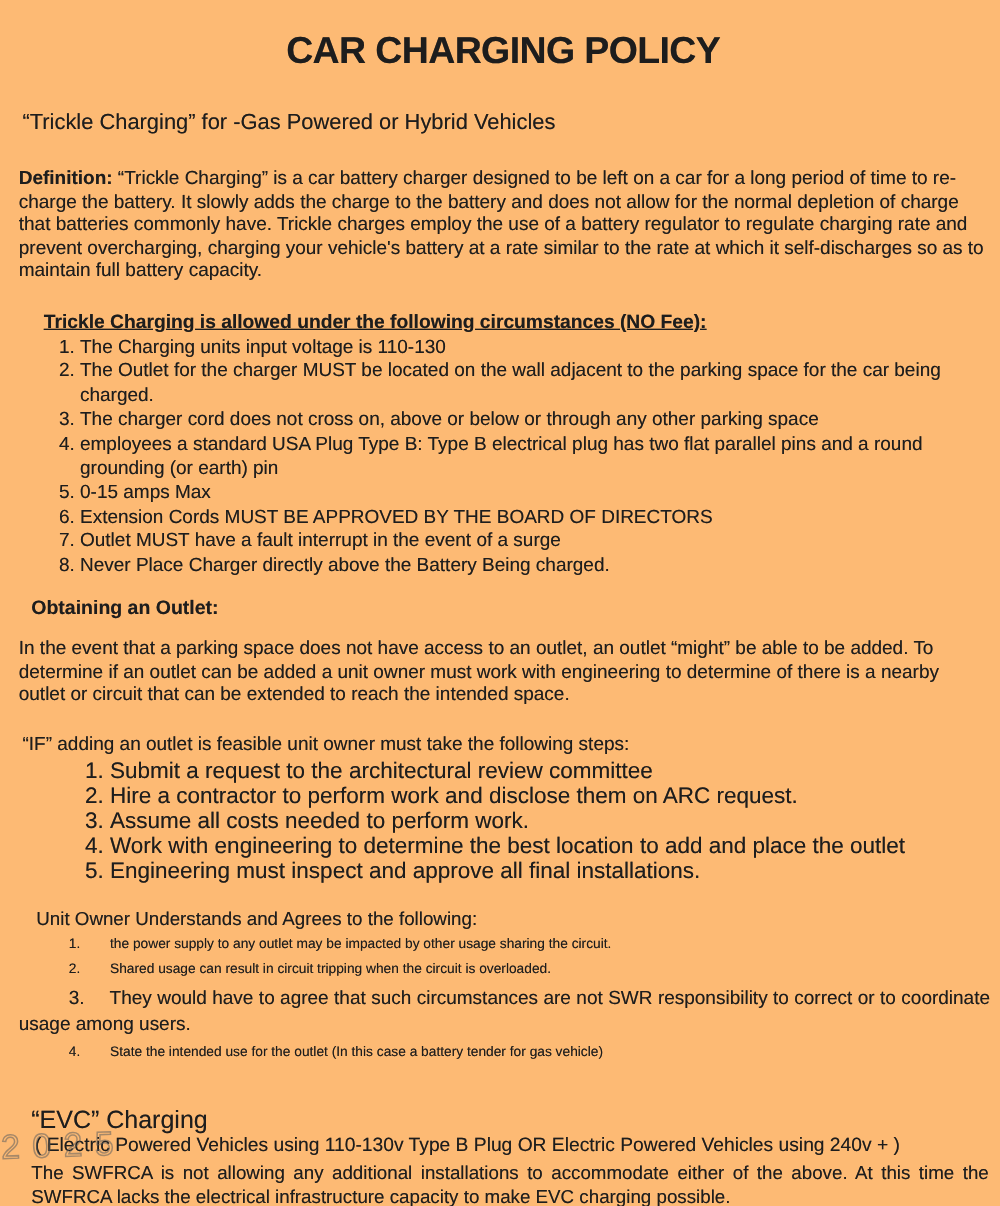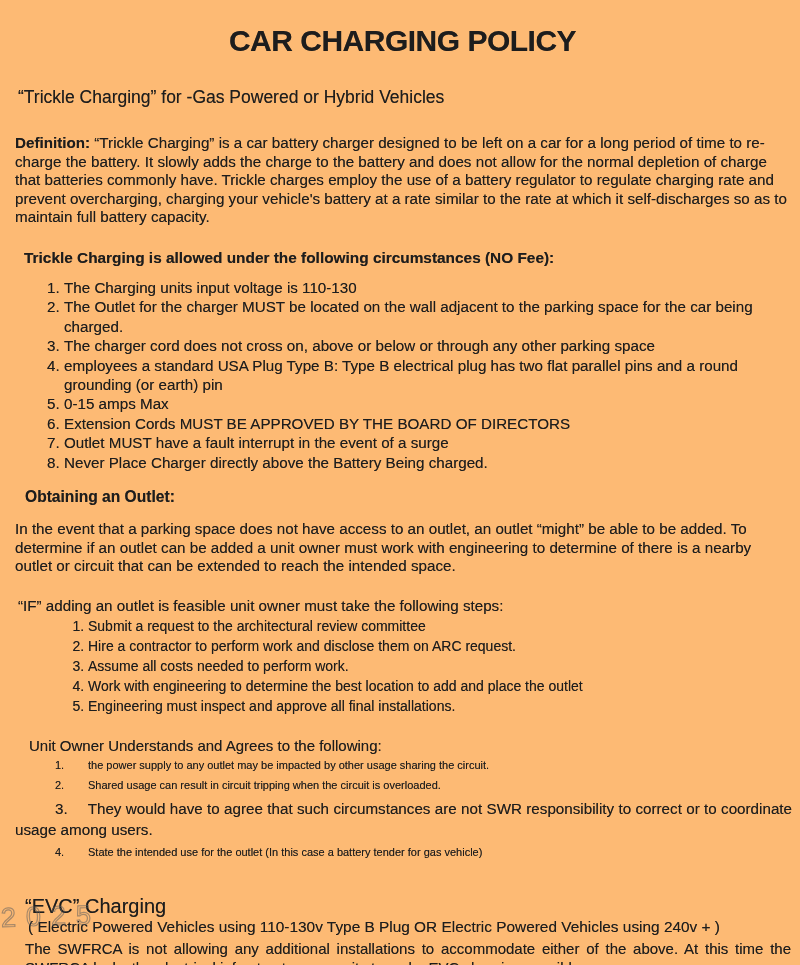--- a/index.html
+++ b/index.html
@@ -29,27 +29,28 @@
     font-weight: 400;
   }
   .para {
     margin: 26px 0 0 0;
     width: 777px;
     font-size: 15.2px;
     line-height: 18.6px;
   }
   .bold { font-weight: 700; }
   .list-heading {
-    margin: 21px 0 0 9px;
+    margin: 21px 0 0 20px;
     font-size: 15.4px;
     font-weight: 700;
     line-height: 19px;
+    text-decoration: underline;
   }
   ol.num-list {
-    margin: 11px 0 0 0;
+    margin: 1px 0 0 0;
     padding-left: 49px;
     font-size: 15.2px;
     line-height: 19.4px;
     width: 730px;
   }
   .obtaining-h {
     margin: 15px 0 0 10px;
     font-size: 15.6px;
     font-weight: 700;
     line-height: 19px;
@@ -61,21 +62,21 @@
     line-height: 18.6px;
   }
   .if-intro {
     margin: 20px 0 0 3px;
     font-size: 15.2px;
     line-height: 19px;
   }
   ol.steps-list {
     margin: 1px 0 0 0;
     padding-left: 73px;
-    font-size: 14px;
+    font-size: 18px;
     line-height: 20px;
     width: 700px;
   }
   .agrees-intro {
     margin: 20px 0 0 14px;
     font-size: 15px;
     line-height: 19px;
   }
   .agree {
     margin: 0 0 0 40px;

